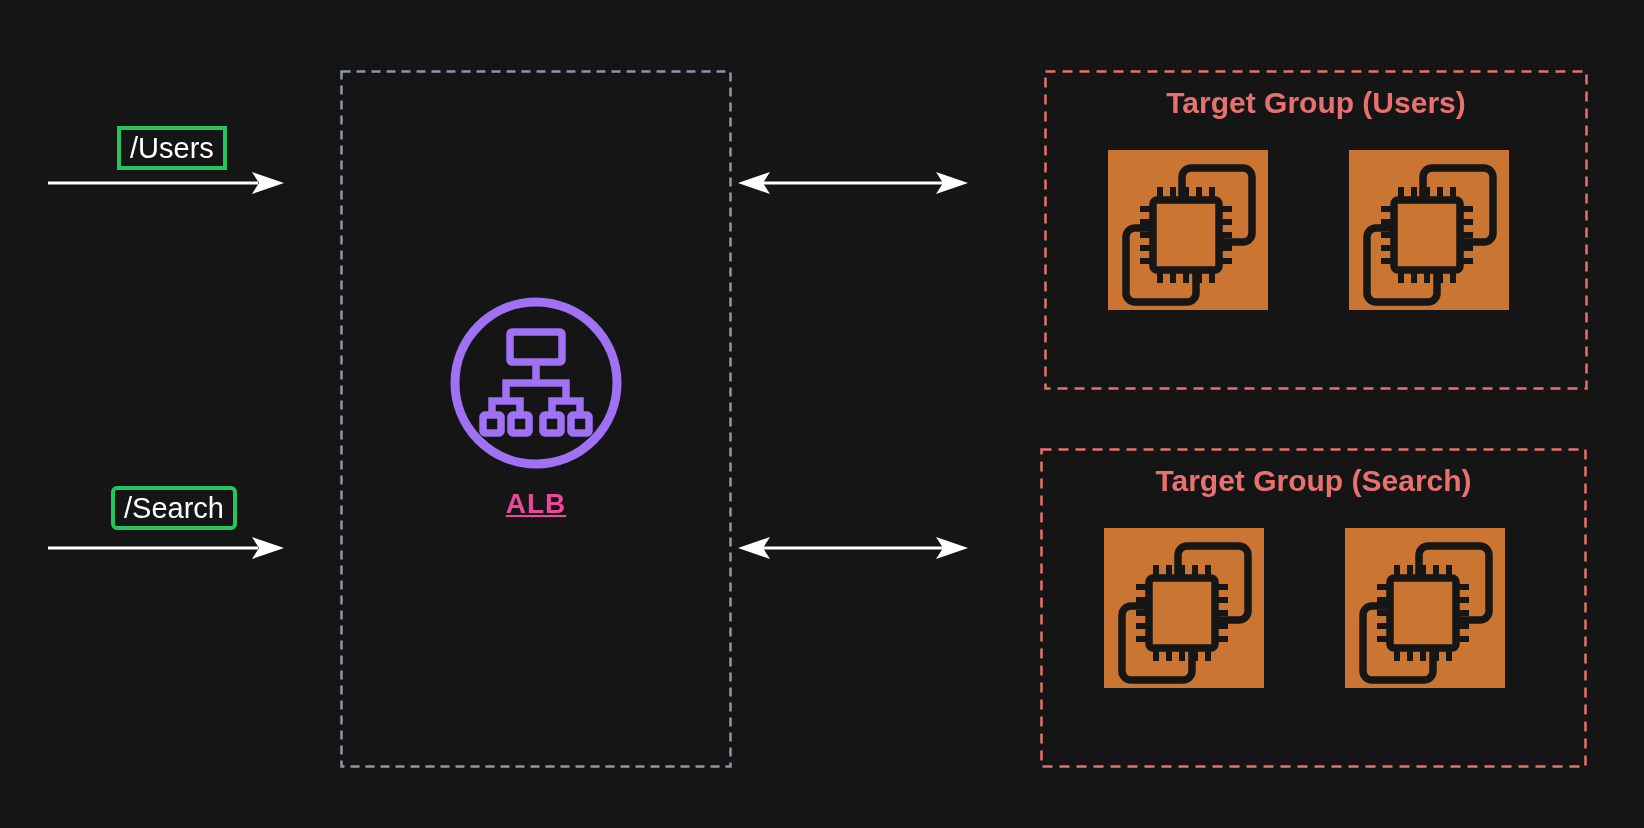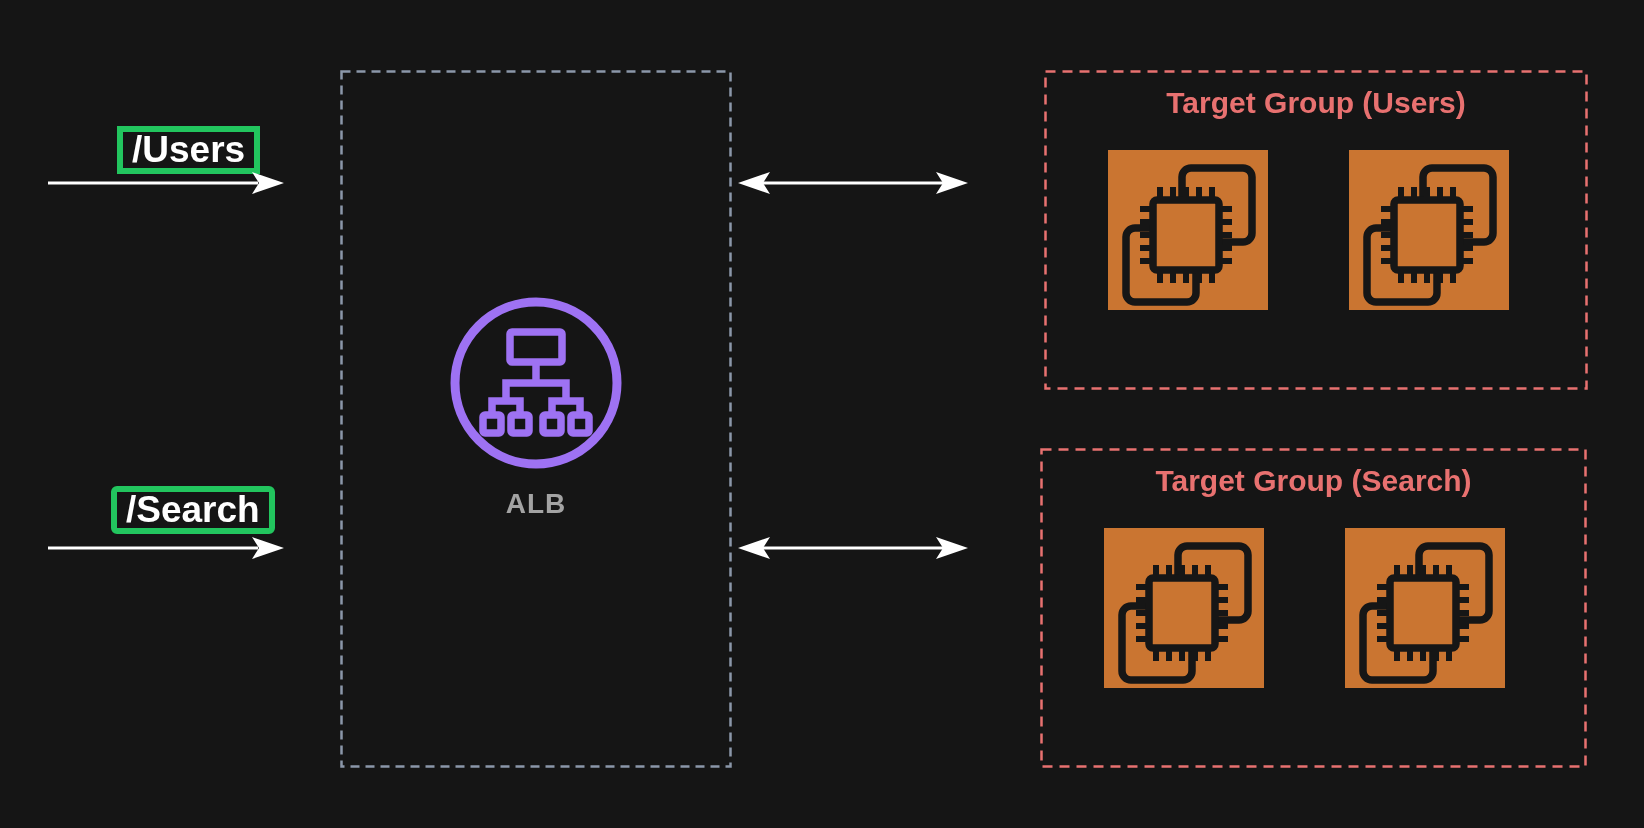--- a/index.html
+++ b/index.html
@@ -12,25 +12,25 @@
     position: relative;
     width: 1644px;
     height: 828px;
     background: #151515;
     overflow: hidden;
   }
   
   .route-label {
     position: absolute;
     color: #ffffff;
-    font-size: 37px;
-    font-weight: bold;
+    font-size: 29px;
+    font-weight: normal;
     line-height: 34px;
     padding: 1px 9px;
-    border: 6px solid #22c55e;
+    border: 4px solid #22c55e;
     white-space: nowrap;
   }
   #route-users  { left: 117px; top: 126px; }
   #route-search { left: 111px; top: 486px; border-radius: 6px; }
 
   .arrow { position: absolute; }
   .arrow line { stroke: #ffffff; stroke-width: 3; }
   .arrow polygon { fill: #ffffff; }
   #arrow-users   { left: 46px;  top: 170px; }
   #arrow-search  { left: 46px;  top: 535px; }
@@ -50,24 +50,25 @@
     left: 50%;
     top: 224px;
     transform: translateX(-50%);
   }
   .alb-label {
     position: absolute;
     left: 0;
     right: 0;
     top: 418px;
     text-align: center;
-    color: #a3a3a3;
+    color: #ec4899;
     font-size: 28px;
     font-weight: bold;
     letter-spacing: 1px;
+    text-decoration: underline;
   }
 
   
   .tg-title {
     position: absolute;
     left: 0;
     right: 0;
     top: 16px;
     text-align: center;
     color: #e87170;

